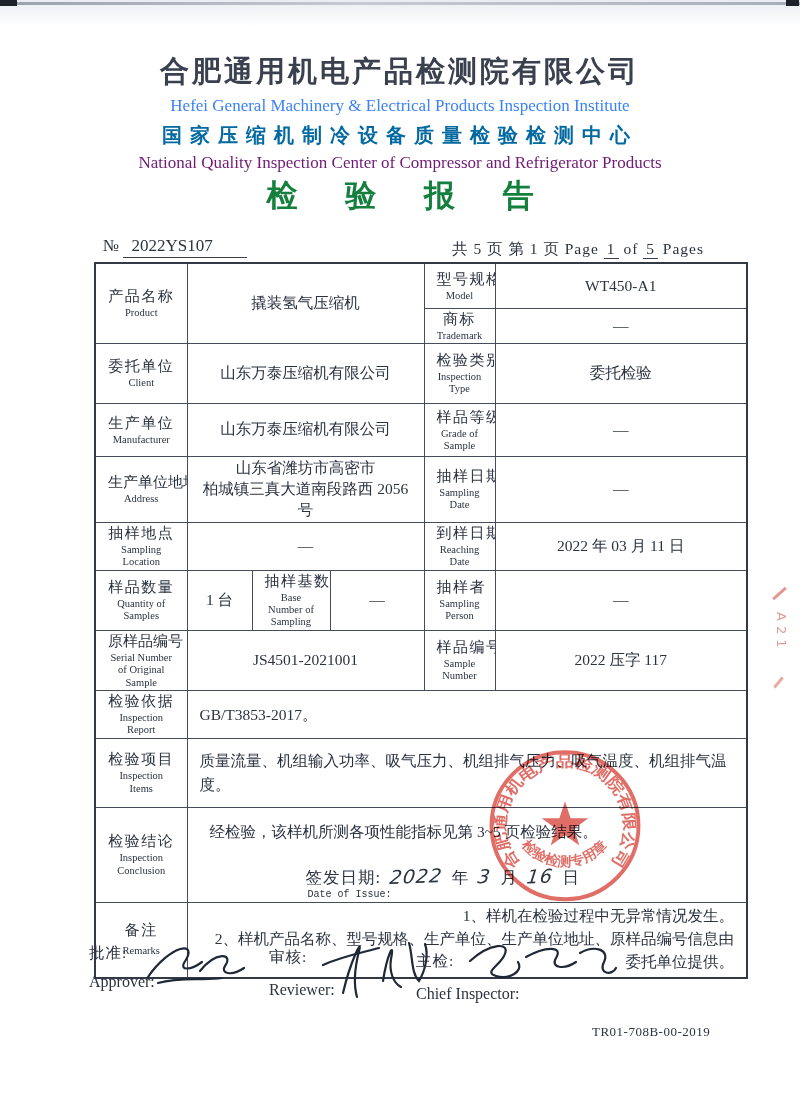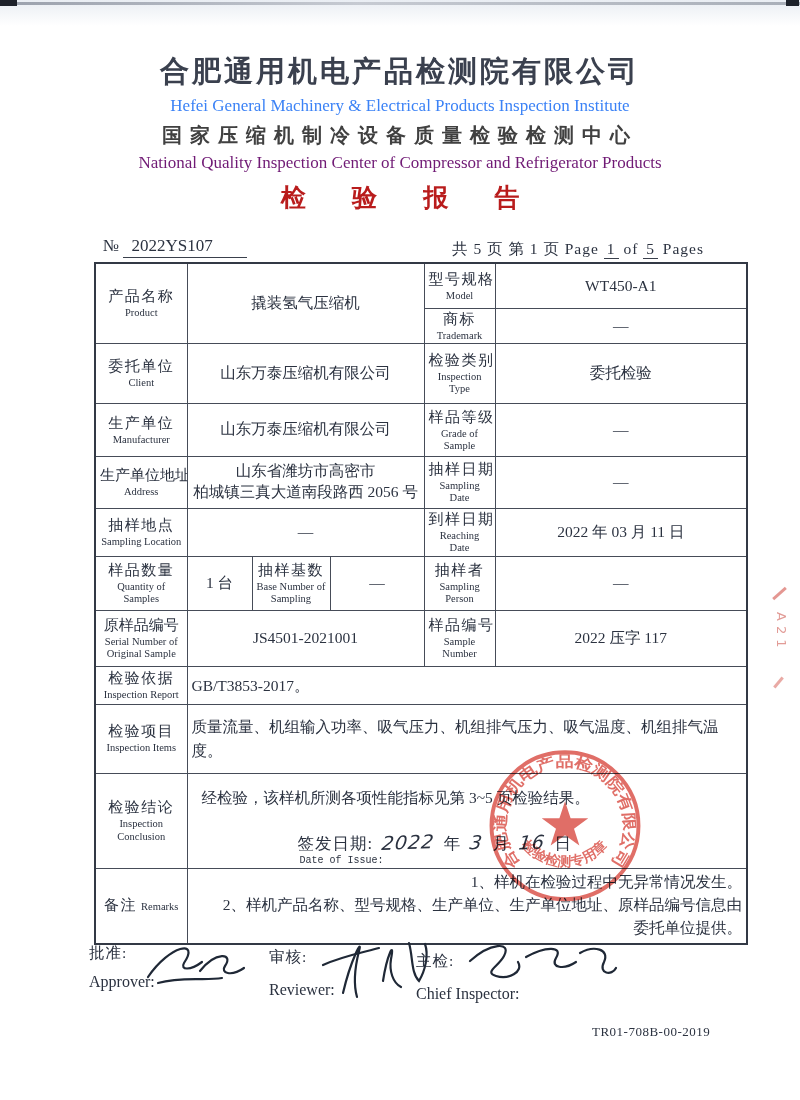--- a/index.html
+++ b/index.html
@@ -9,34 +9,34 @@
   .scan-band{position:absolute;top:0;left:0;width:100%;height:26px;
              background:linear-gradient(#e9edf3,rgba(255,255,255,0));}
   .scan-line{position:absolute;top:2px;left:0;width:100%;height:3px;
              background:linear-gradient(90deg,#9aa0ac,#c6cad2 45%,#a8aeb8);}
   .corner-tl{position:absolute;top:0;left:0;width:17px;height:6px;background:#1d212a;}
   .corner-tr{position:absolute;top:0;left:786px;width:13px;height:6px;background:#1d212a;}
   
   .hdr{position:absolute;top:52px;left:0;width:100%;text-align:center;}
   .org-cn{font-size:29px;font-weight:bold;letter-spacing:3px;color:#3a404e;}
   .org-en{font-size:17px;margin-top:4px;color:#3b82f6;}
-  .center-cn{font-size:20px;font-weight:bold;letter-spacing:8px;margin-top:6px;color:#404040;}
+  .center-cn{font-size:20px;font-weight:bold;letter-spacing:8px;margin-top:6px;color:#0369a1;}
   .center-en{font-size:17px;margin-top:4px;color:#701a75;}
-  .report-cn{font-size:25px;font-weight:bold;letter-spacing:20px;margin-top:8px;text-indent:20px;color:#b91c1c;}
+  .report-cn{font-size:31px;font-weight:bold;letter-spacing:20px;margin-top:2px;text-indent:20px;color:#15803d;}
   .report-en{font-size:21px;margin-top:2px;color:#2e3542;}
   
   .meta-no{position:absolute;top:236px;left:103px;font-size:17px;}
   .meta-no .num{border-bottom:1.6px solid #3a404c;padding:0 34px 2px 8px;}
   .meta-pages{position:absolute;top:239px;left:452px;font-size:15.5px;letter-spacing:1px;white-space:nowrap;}
   .meta-pages .u{border-bottom:1.5px solid #3a404c;padding:0 3px 1px 3px;}
   
   table.rpt{position:absolute;top:262px;left:94px;width:652px;border-collapse:collapse;
             table-layout:fixed;border:2.4px solid #333945;}
   table.rpt td{border:1.7px solid #464c58;box-sizing:border-box;vertical-align:middle;
-               padding:1px 4px;overflow:hidden;margin-left:20px;}
+               padding:1px 12px;overflow:hidden;margin-left:20px;}
   .lab{text-align:center;}
   .lab .cn{font-size:15px;letter-spacing:1.5px;white-space:nowrap;}
   .lab .cnw{font-size:15px;letter-spacing:0;white-space:nowrap;}
   .lab .en{font-size:10.5px;line-height:1.18;margin-top:1px;}
   .val{text-align:center;font-size:15.5px;}
   .valL{text-align:left;font-size:15.5px;padding:4px 8px;vertical-align:middle;line-height:1.5;}
   .rem{text-align:right;font-size:15.5px;padding:5px 10px;vertical-align:top;line-height:1.48;}
   .concl{position:relative;text-align:left;vertical-align:top;padding:0;}
   .concl .ctext{padding:13px 10px 0 10px;font-size:15.5px;}
   .concl .issue{margin:22px 0 0 106px;font-size:16.5px;letter-spacing:1px;}

